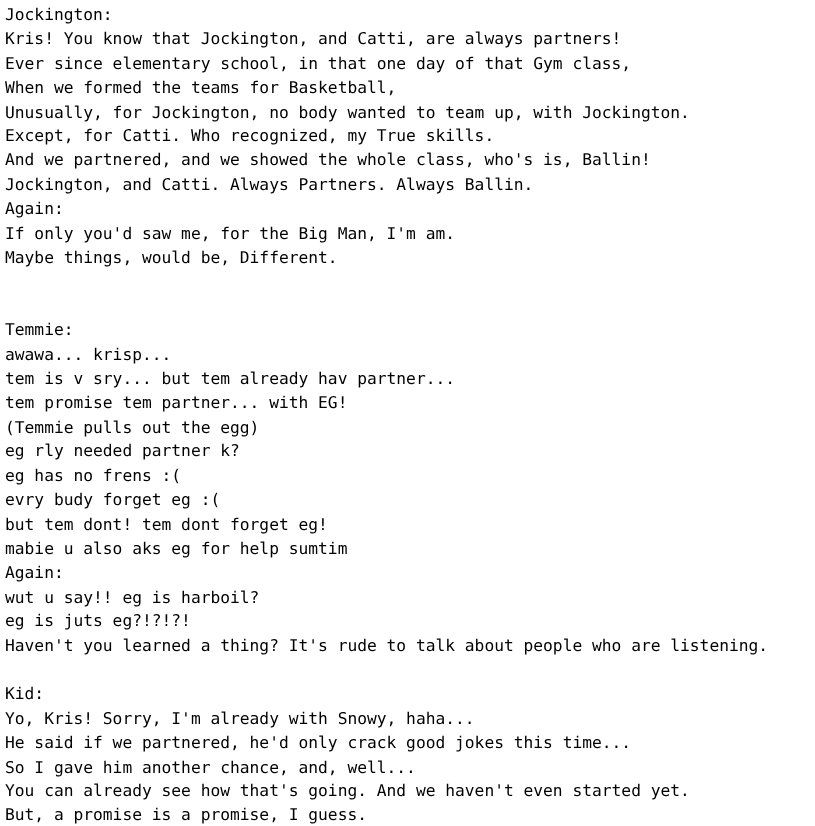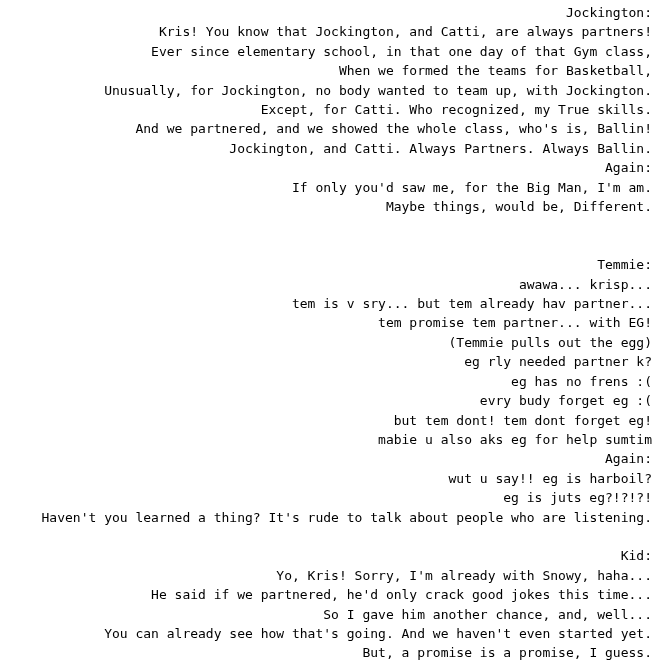--- a/index.html
+++ b/index.html
@@ -16,21 +16,20 @@
     line-height: 19.4px;
     color: #000000;
   }
   #doc {
     padding: 3px 0 0 4px;
     white-space: pre;
   }
   .line {
     white-space: pre;
     min-height: 19.4px;
-    text-align: right;
   }
   .blank {
     min-height: 19.4px;
   }
 </style>
 </head>
 <body>
 
 <div id="doc"><div class="line">Jockington:</div><div class="line">Kris! You know that Jockington, and Catti, are always partners!</div><div class="line">Ever since elementary school, in that one day of that Gym class,</div><div class="line">When we formed the teams for Basketball,</div><div class="line">Unusually, for Jockington, no body wanted to team up, with Jockington.</div><div class="line">Except, for Catti. Who recognized, my True skills.</div><div class="line">And we partnered, and we showed the whole class, who's is, Ballin!</div><div class="line">Jockington, and Catti. Always Partners. Always Ballin.</div><div class="line">Again:</div><div class="line">If only you'd saw me, for the Big Man, I'm am.</div><div class="line">Maybe things, would be, Different.</div><div class="line blank"></div><div class="line blank"></div><div class="line">Temmie:</div><div class="line">awawa... krisp...</div><div class="line">tem is v sry... but tem already hav partner...</div><div class="line">tem promise tem partner... with EG!</div><div class="line">(Temmie pulls out the egg)</div><div class="line">eg rly needed partner k?</div><div class="line">eg has no frens :(</div><div class="line">evry budy forget eg :(</div><div class="line">but tem dont! tem dont forget eg!</div><div class="line">mabie u also aks eg for help sumtim</div><div class="line">Again:</div><div class="line">wut u say!! eg is harboil?</div><div class="line">eg is juts eg?!?!?!</div><div class="line">Haven't you learned a thing? It's rude to talk about people who are listening.</div><div class="line blank"></div><div class="line">Kid:</div><div class="line">Yo, Kris! Sorry, I'm already with Snowy, haha...</div><div class="line">He said if we partnered, he'd only crack good jokes this time...</div><div class="line">So I gave him another chance, and, well...</div><div class="line">You can already see how that's going. And we haven't even started yet.</div><div class="line">But, a promise is a promise, I guess.</div></div>
 

